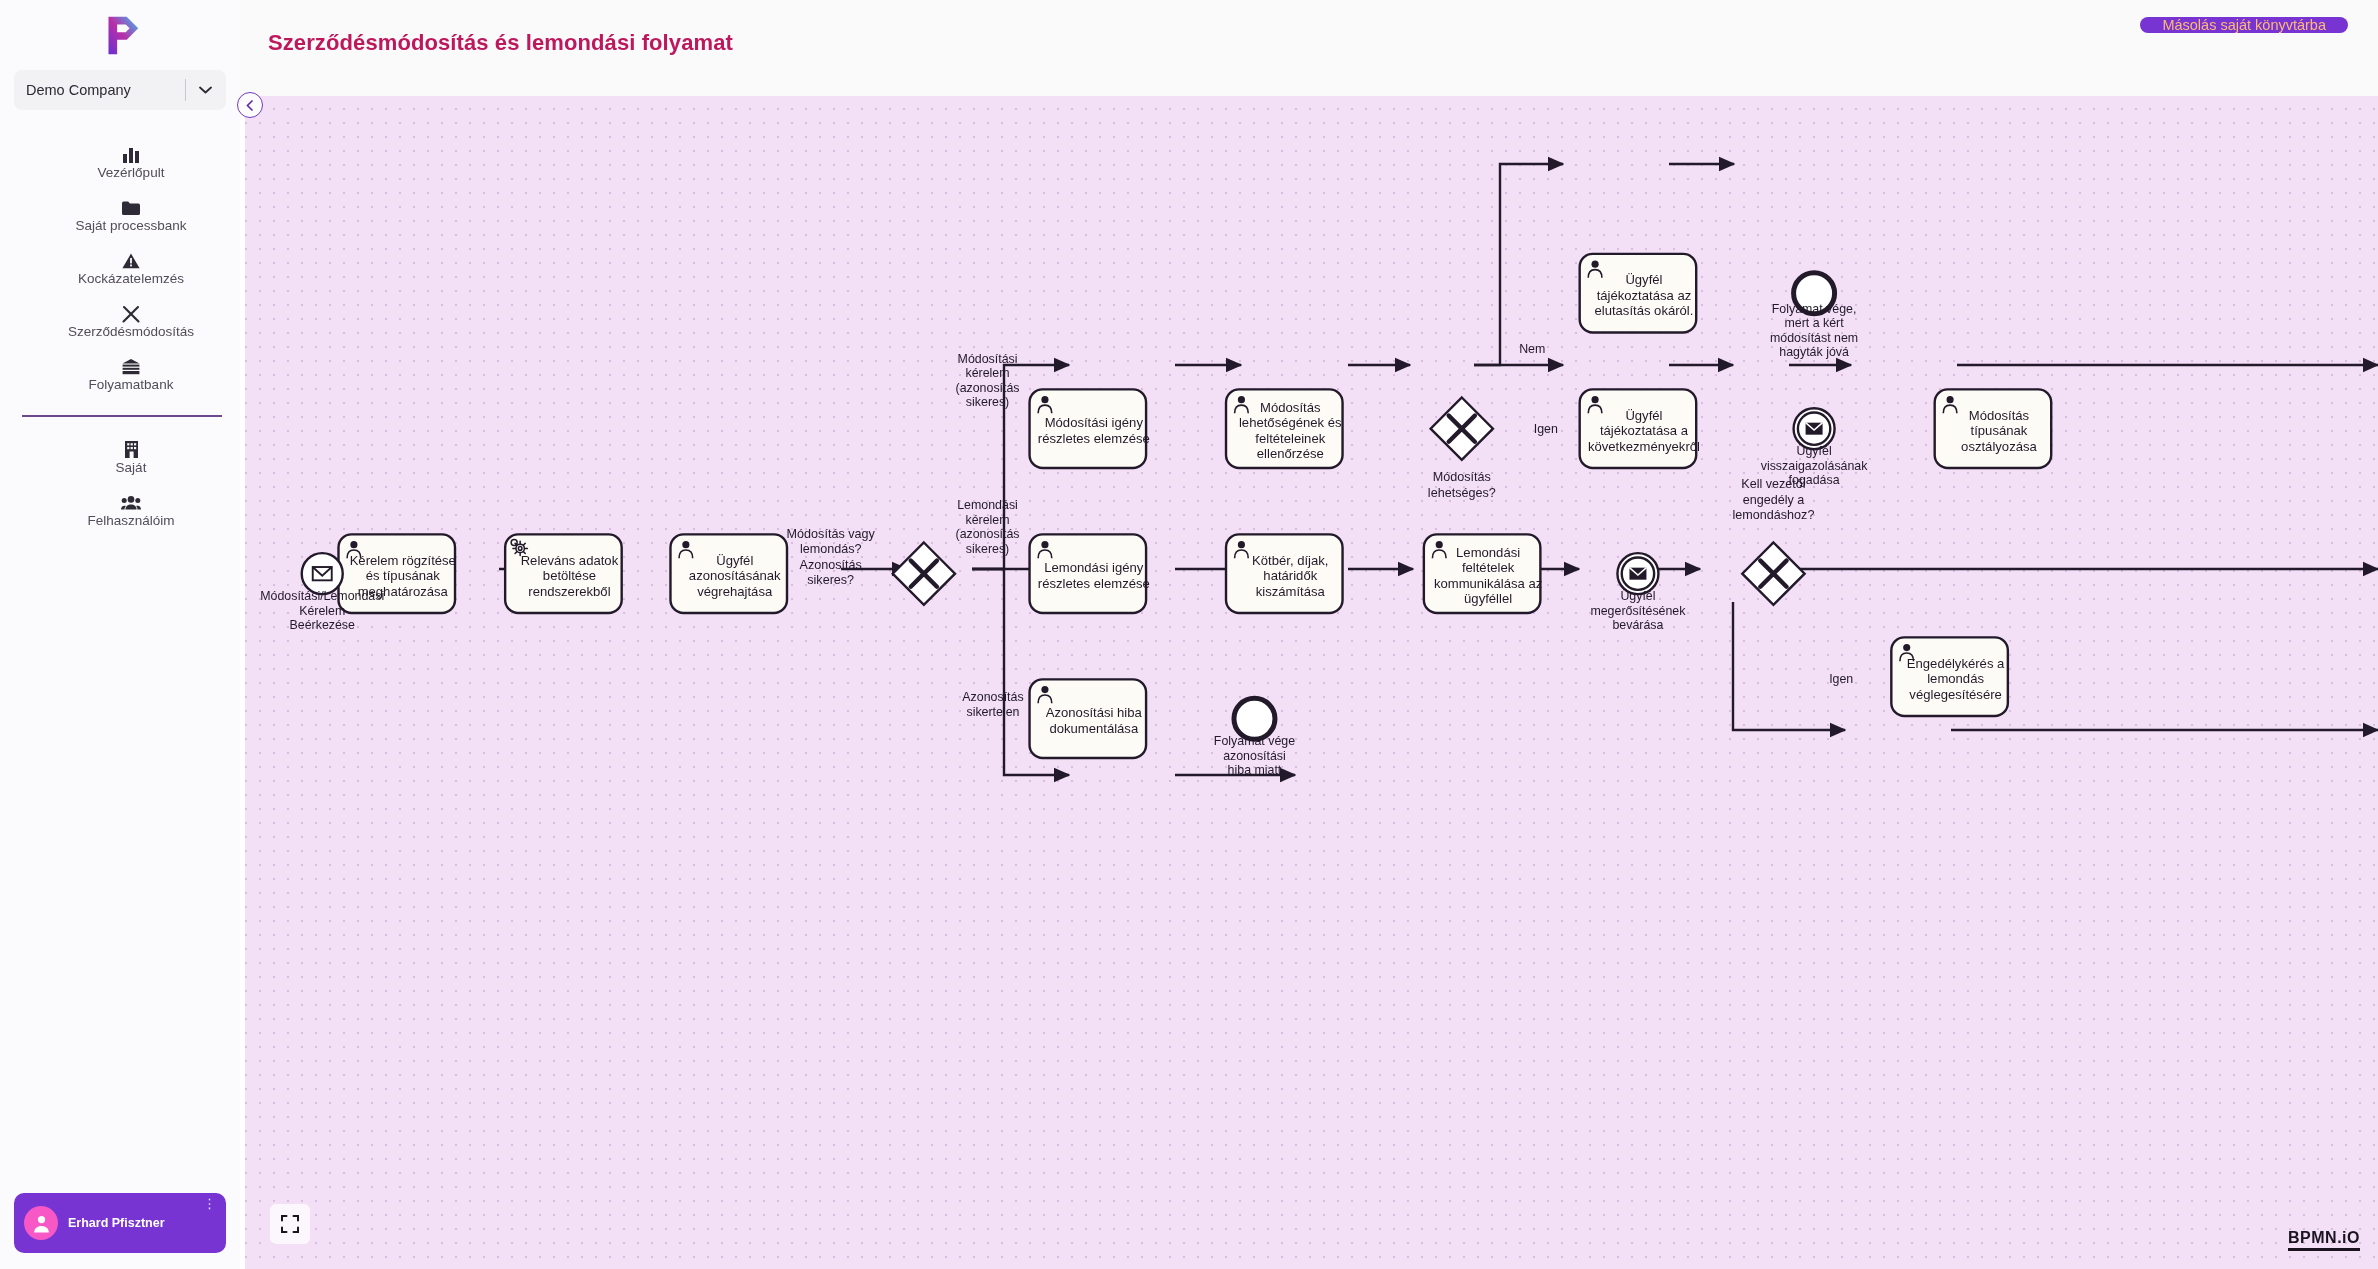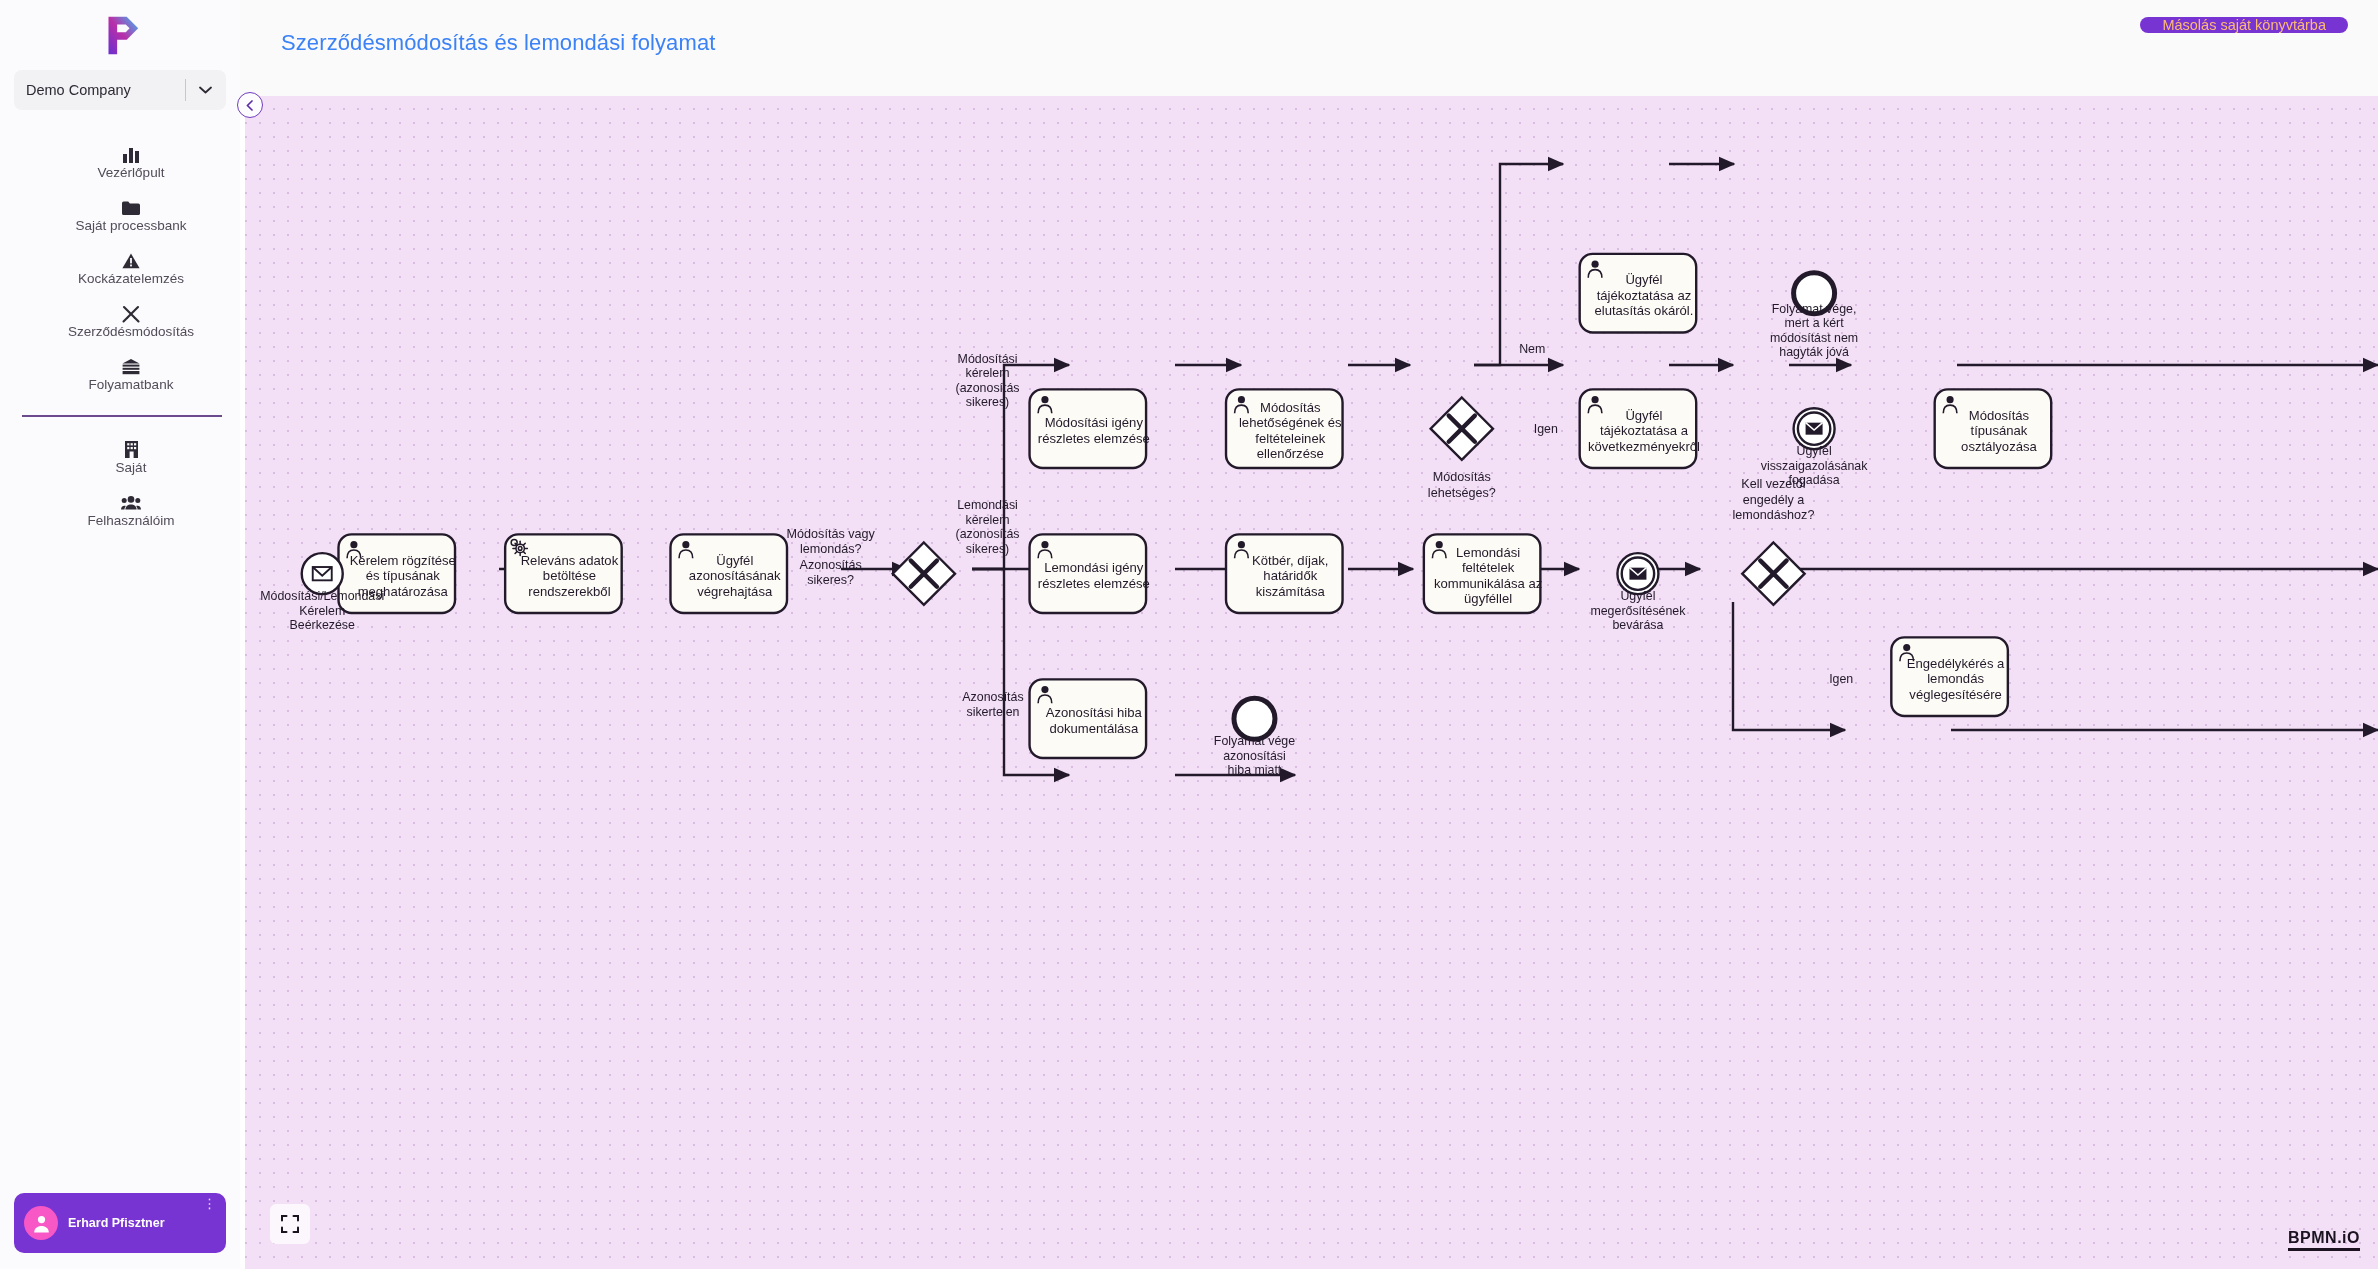--- a/index.html
+++ b/index.html
@@ -64,23 +64,22 @@
   .user-mail { font-size: 10.5px; color: #ece2fb; white-space: nowrap; margin-left: 38px; }
   .kebab { margin-left: auto; align-self: flex-start; margin-top: 8px; color: #e9dcfb; font-size: 13px; letter-spacing: 0; line-height: 6px; cursor: pointer; }
 
   
   #header {
     position: absolute; left: 240px; top: 0; right: 0; height: 96px;
     background: #fafafa; z-index: 20;
   }
   .page-title {
     position: absolute; left: 28px; top: 30px;
-    font-size: 22px; font-weight: 400; color: #3b82f6;
+    font-size: 22px; font-weight: 700; color: #be185d;
     letter-spacing: .1px;
-    margin-left: 13px;
   }
   .copy-btn {
     position: absolute; right: 30px; top: 17px;
     background: #7734d3; color: #fdba74; border: none; border-radius: 8px;
     padding: 0 22px; font-size: 14.5px; cursor: pointer;
     font-family: "Liberation Sans", sans-serif;
   }
 
   
   #canvas {

